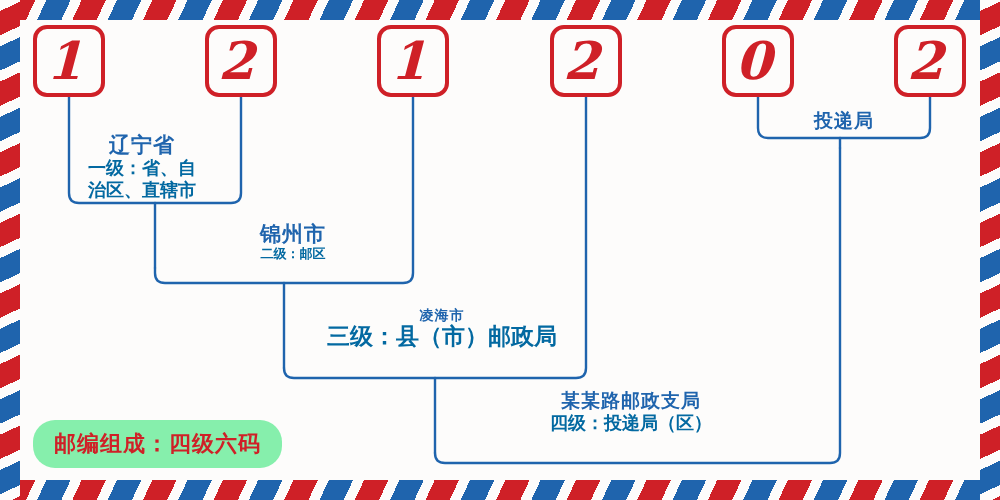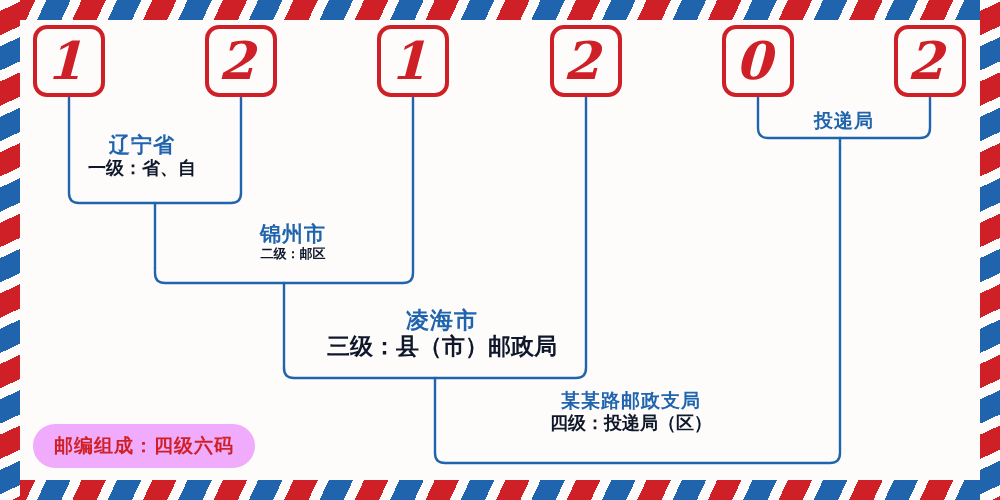--- a/index.html
+++ b/index.html
@@ -81,45 +81,45 @@
   .level-title {
     font-family:"DejaVu Serif", serif;
     font-weight:700;
     color:#1f64ad;
     letter-spacing:1px;
     line-height:1.15;
   }
   .level-desc {
     font-family:"DejaVu Sans", sans-serif;
     font-weight:700;
-    color:#0f172a;
+    color:#0369a1;
     line-height:1.2;
   }
 
   
   .lv1 .level-title { font-size:21px; }
   .lv1 .level-desc  { font-size:18px; }
   .lv2 .level-title { font-size:21px; }
   .lv2 .level-desc  { font-size:13px; }
-  .lv3 .level-title { font-size:23px; }
+  .lv3 .level-title { font-size:14px; }
   .lv3 .level-desc  { font-size:23px; }
   .lv4 .level-title { font-size:19px; }
   .lv4 .level-desc  { font-size:18px; }
   .lv0 .level-title { font-size:19px; }
 
   
   #legend-badge {
     position:absolute;
     left:33px; bottom:32px;
     padding:9px 21px;
     border-radius:22px;
-    background:#f0abfc;
+    background:#86efac;
     font-family:"DejaVu Serif", serif;
     font-weight:700;
-    font-size:19px;
+    font-size:22px;
     letter-spacing:1px;
     color:#cf2027;
     white-space:nowrap;
   }
 </style>
 </head>
 <body>
 
 <div id="envelope">
   <div class="stripe-band band-top">
@@ -182,20 +182,21 @@
     <span class="digit-glyph">2</span>
   </div>
 
   <div class="level-label lv0" style="left:760px; top:110px; width:168px;">
     <div class="level-title">投递局</div>
   </div>
 
   <div class="level-label lv1" style="left:54px; top:113px; width:176px;margin-top:20px;">
     <div class="level-title">辽宁省</div>
     <div class="level-desc">一级：省、自</div>
+    <div class="level-desc">治区、直辖市</div>
   </div>
 
   <div class="level-label lv2" style="left:183px; top:222px; width:220px;">
     <div class="level-title">锦州市</div>
     <div class="level-desc">二级：邮区</div>
   </div>
 
   <div class="level-label lv3" style="left:303px; top:307px; width:278px;">
     <div class="level-title">凌海市</div>
     <div class="level-desc">三级：县（市）邮政局</div>

